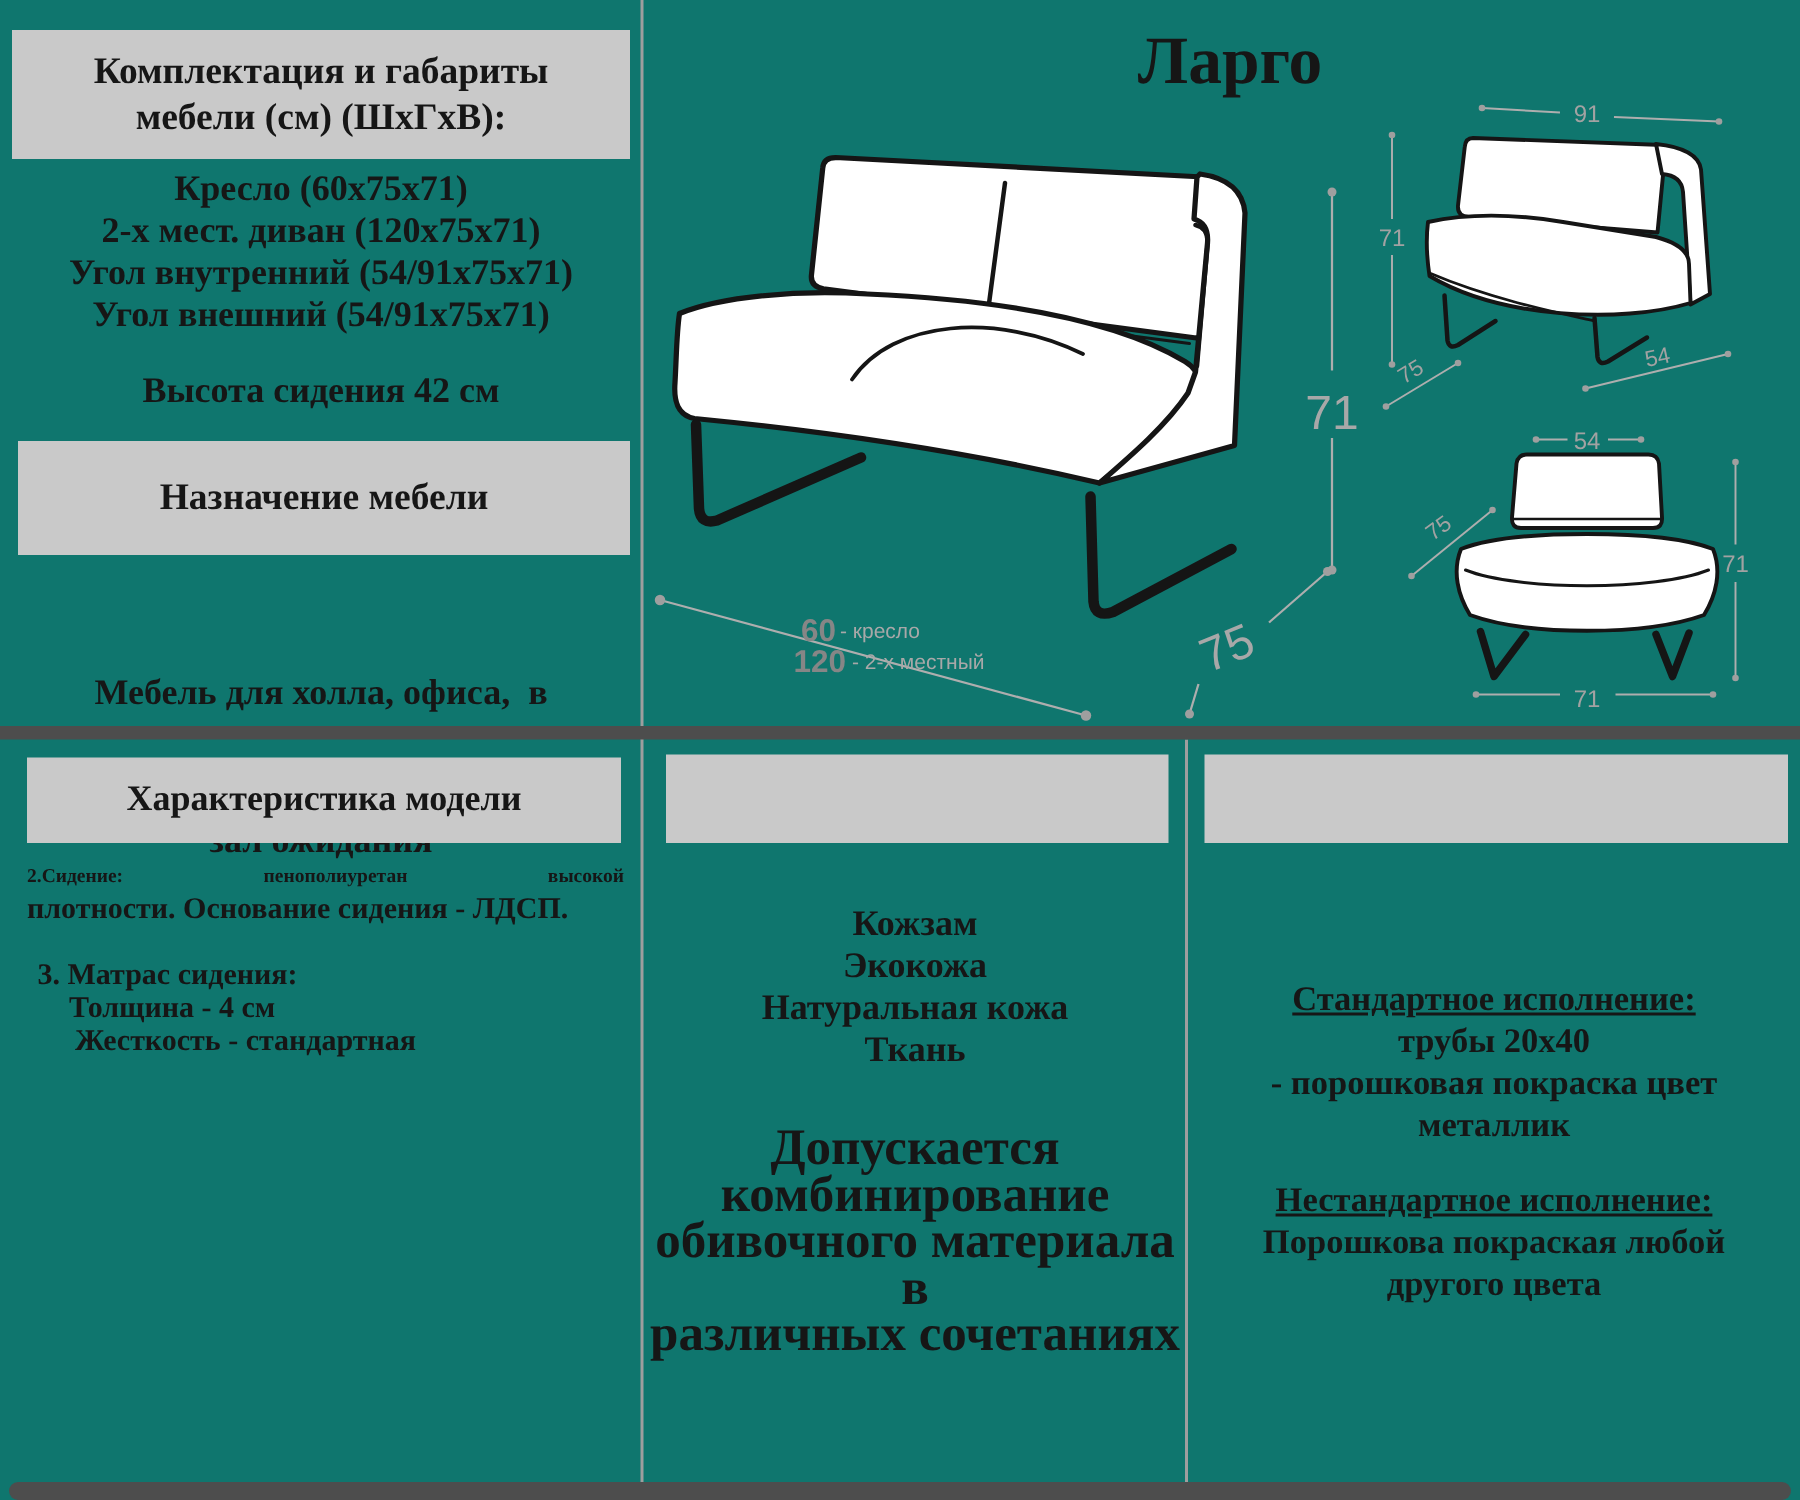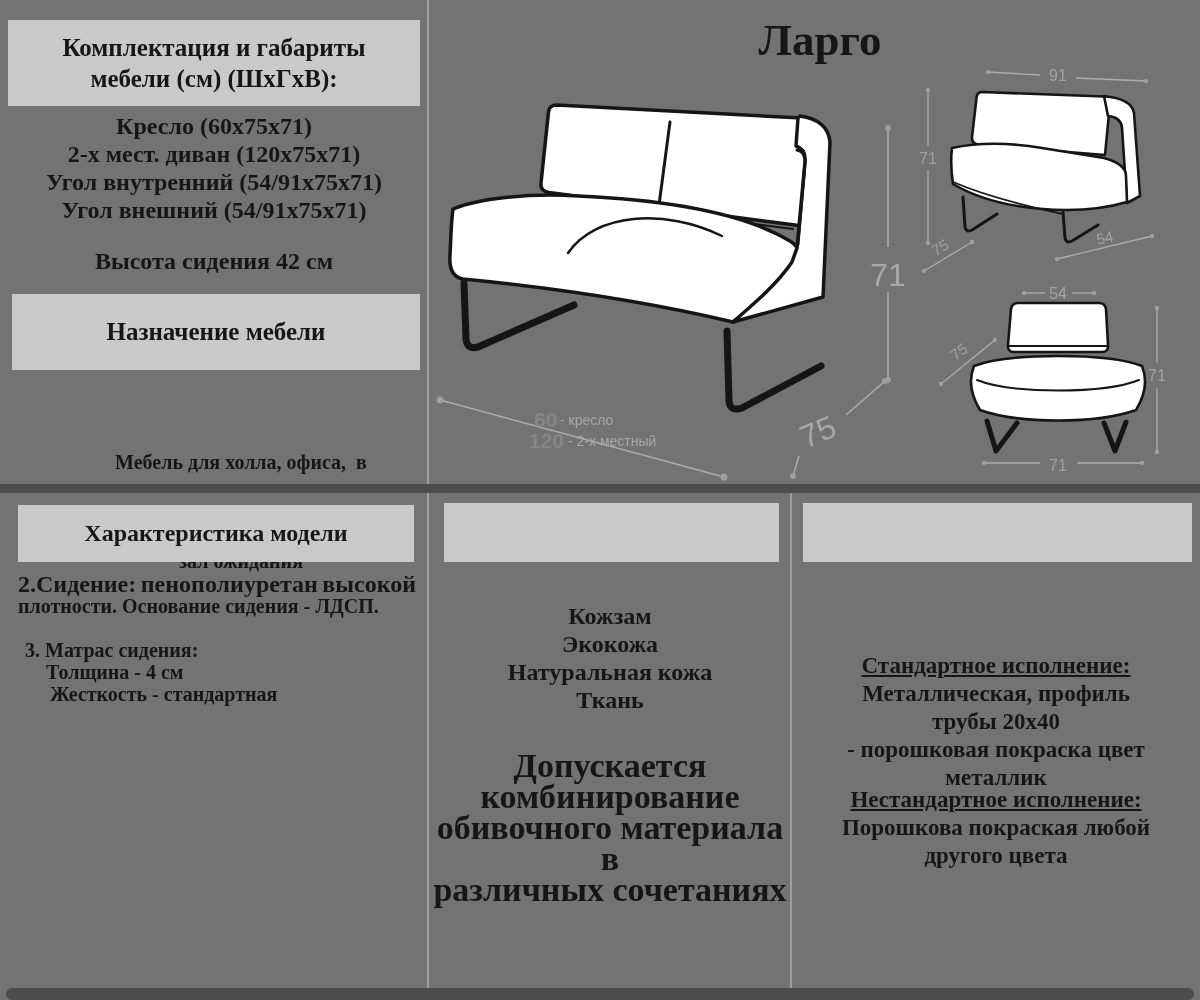--- a/index.html
+++ b/index.html
@@ -1,30 +1,30 @@
 <!DOCTYPE html>
 <html><head>
 <meta charset="utf-8">
 <style>
   html,body{margin:0;padding:0;background:#ffffff;}
   #canvas{
-    position:relative;width:1200px;height:1000px;background:#737373;
+    position:relative;width:1200px;height:1000px;background:#0f766e;
     font-family:"Liberation Serif", serif;color:#161616;overflow:hidden;
   }
   .abs{position:absolute;}
   .grayhead{
     background:#c9c9c9;display:flex;align-items:center;justify-content:center;
     text-align:center;font-weight:bold;
   }
   .vline{position:absolute;width:2px;background:#9e9e9e;}
   .hbar{position:absolute;background:#4d4d4d;}
   .ctr{text-align:center;font-weight:bold;}
   svg text{font-family:"Liberation Sans", sans-serif;}
   .charline{font-weight:bold;font-size:20px;line-height:22px;}
-  .jrow{display:flex;justify-content:space-between;font-weight:bold;font-size:24px;line-height:22px;}
+  .jrow{display:flex;justify-content:space-between;font-weight:bold;font-size:13px;line-height:22px;}
   .und{text-decoration:underline;}
 </style>
 </head>
 <body>
 
 <div id="canvas">
 
   <div class="vline" style="left:427px;top:0;height:988px;"></div>
   <div class="vline" style="left:790px;top:493px;height:495px;"></div>
   <div class="hbar" style="left:0;top:484px;width:1200px;height:9px;"></div>
@@ -40,21 +40,21 @@
     <div>Угол внутренний (54/91х75х71)</div>
     <div>Угол внешний (54/91х75х71)</div>
   </div>
 
   <div class="abs ctr" style="left:0;top:248px;width:428px;font-size:24px;">Высота сидения 42 см</div>
 
   <div class="abs grayhead" style="left:12px;top:294px;width:408px;height:76px;font-size:25px;">
     <span>Назначение мебели</span>
   </div>
 
-  <div class="abs ctr" style="left:0;top:380px;width:428px;font-size:20px;line-height:33px;white-space:pre;margin-left:27px;">
+  <div class="abs ctr" style="left:0;top:380px;width:428px;font-size:24px;line-height:33px;white-space:pre;">
     <div>Мебель для холла, офиса,  в</div>
     <div>зал ожидания</div>
   </div>
 
   <div class="abs ctr" style="left:700px;top:14px;width:240px;font-size:45px;">Ларго</div>
 
   <svg class="abs" style="left:430px;top:85px;" width="480" height="400" viewBox="430 85 480 400">
     <g stroke="#151515" fill="none" stroke-linejoin="round" stroke-linecap="round">
 
       <path d="M 557 105 Q 549 105 548.5 112 L 541 183 Q 540 191 549 192.5 L 795 225 Q 805 226.5 806 217 L 814 131 Q 815 119 802 118 Z" fill="#fff" stroke-width="3.5"></path>
@@ -188,21 +188,20 @@
   <div class="abs ctr" style="left:432px;top:750px;width:356px;font-size:34px;line-height:31px;">
     <div>Допускается</div>
     <div>комбинирование</div>
     <div>обивочного материала в</div>
     <div>различных сочетаниях</div>
   </div>
 
   <div class="abs grayhead" style="left:803px;top:503px;width:389px;height:59px;"></div>
   <div class="abs ctr" style="left:800px;top:612px;width:392px;font-size:23px;line-height:28px;margin-top:40px;">
     <div class="und">Стандартное исполнение:</div>
-    <div>Металлическая, профиль</div>
     <div>трубы 20х40</div>
     <div>- порошковая покраска цвет</div>
     <div>металлик</div>
   </div>
   <div class="abs ctr" style="left:800px;top:786px;width:392px;font-size:23px;line-height:28px;">
     <div class="und">Нестандартное исполнение:</div>
     <div>Порошкова покраская любой</div>
     <div>другого цвета</div>
   </div>
 

